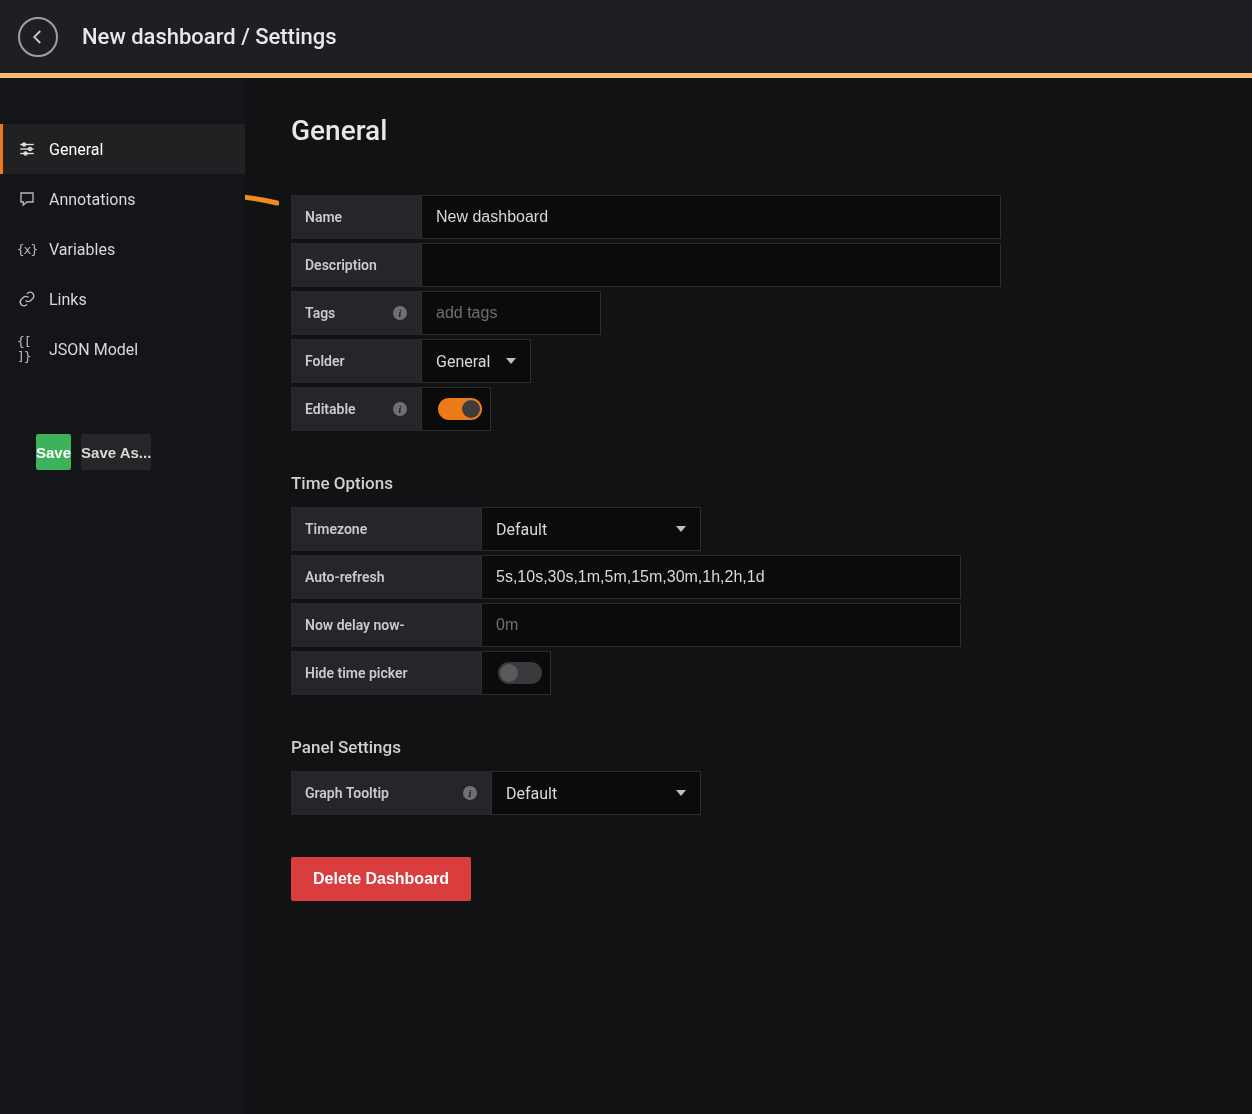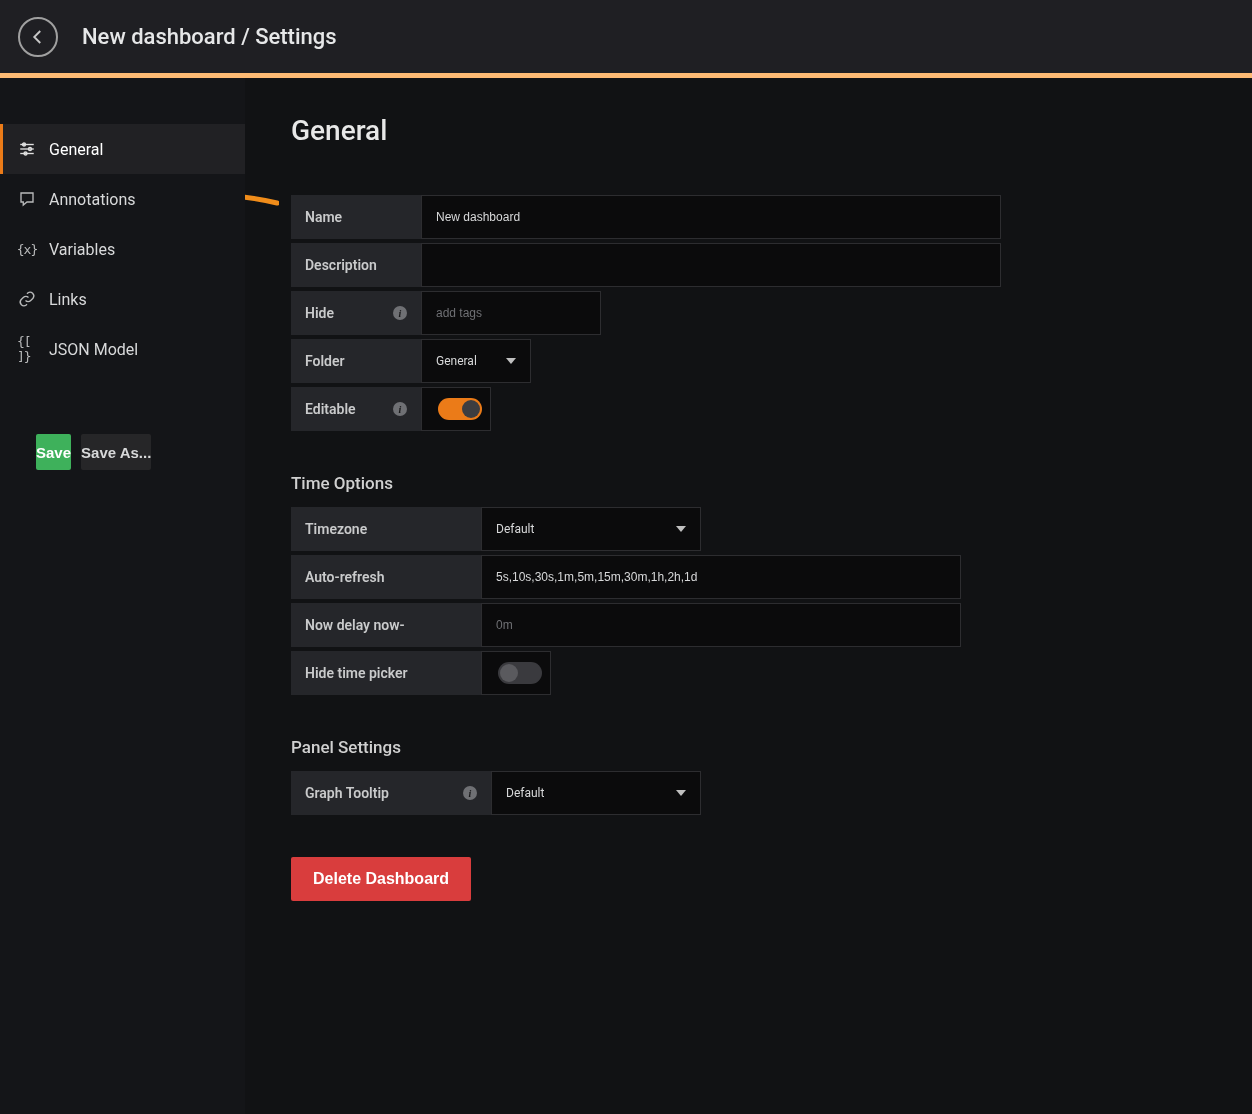--- a/index.html
+++ b/index.html
@@ -97,21 +97,21 @@
     margin-left: auto;
     font-style: italic;
     font-family: serif;
   }
   .form-input, .form-select {
     background: #0b0b0c;
     border: 1px solid #2d2d30;
     color: #d8d9da;
     height: 44px;
     padding: 0 14px;
-    font-size: 12px;
+    font-size: 16px;
     outline: none;
   }
   .form-input::placeholder { color: #6f7074; }
   .form-select {
     display:flex; align-items:center; justify-content:space-between;
     cursor:pointer; gap: 14px;
   }
   .caret { width:0; height:0; border-left:5px solid transparent; border-right:5px solid transparent; border-top:6px solid #c0c0c0; }
 
   .toggle {
@@ -217,21 +217,21 @@
     <div class="form-row">
       <div class="form-label lbl-130">Name</div>
       <input class="form-input inp-flex" style="max-width: 580px; width: 580px;" value="New dashboard">
     </div>
     <div class="form-row">
       <div class="form-label lbl-130">Description</div>
       <input class="form-input" style="width: 580px;" value="">
     </div>
     <div class="form-row">
       <div class="form-label lbl-130" style="justify-content:space-between;">
-        <span>Hide</span>
+        <span>Tags</span>
         <span class="info-ic">i</span>
       </div>
       <input class="form-input" style="width: 180px;" placeholder="add tags">
     </div>
     <div class="form-row">
       <div class="form-label lbl-130">Folder</div>
       <div class="form-select" style="width:110px;">
         <span>General</span>
         <span class="caret"></span>
       </div>

